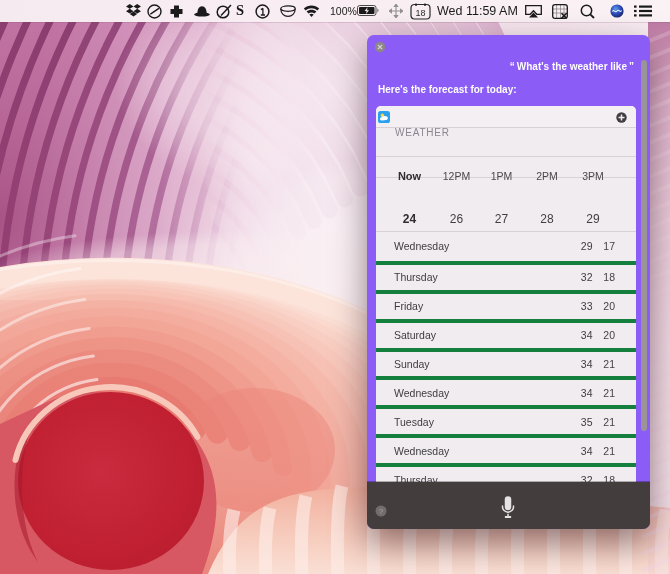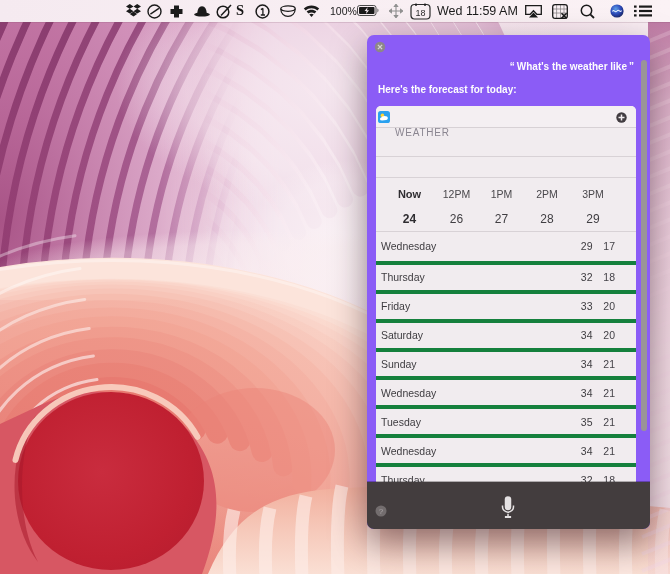--- a/index.html
+++ b/index.html
@@ -12,25 +12,25 @@
 #panel{position:absolute;left:367px;top:35px;width:283px;height:494px;background:#8b5cf6;border-radius:7px;box-shadow:0 14px 34px rgba(40,15,25,.5);}
 #quote{position:absolute;right:16px;top:26px;font-size:10px;font-weight:bold;color:#fdfdfd;}
 #heres{position:absolute;left:11px;top:49px;font-size:10px;font-weight:bold;color:#fdfdfd;}
 #card{position:absolute;left:9px;top:71px;width:260px;height:376px;background:#f1ecef;border-radius:5px 5px 0 0;overflow:hidden;}
 #chead{position:absolute;left:0;top:0;width:260px;height:21px;background:#f4eff2;border-bottom:1px solid #d7d1d5;}
 #wname{position:absolute;left:19px;top:16px;height:21px;line-height:22px;font-size:10px;letter-spacing:0.8px;color:#8a8590;}
 #vad{position:absolute;left:-4px;top:22px;width:260px;text-align:center;font-size:16.5px;color:#4b494c;height:28px;line-height:29px;}
 .hr{position:absolute;left:0;width:260px;height:1px;background:#d8d2d6;}
 #rain{position:absolute;left:5.5px;top:50.5px;height:20px;line-height:21px;font-size:10px;color:#6a646e;}
 .hcol{position:absolute;width:46px;text-align:center;}
-#hlabels{position:absolute;left:0;top:82px;width:260px;height:14px;font-size:10.5px;color:#4a484c;text-decoration:underline;}
+#hlabels{position:absolute;left:0;top:64px;width:260px;height:14px;font-size:10.5px;color:#4a484c;text-decoration:underline;}
 #htemps{position:absolute;left:0;top:106px;width:304px;height:15px;font-size:12px;color:#403e42;}
 #days{position:absolute;left:0;top:126px;width:260px;}
 .drow{position:relative;height:28.9px;}
-.drow .dn{position:absolute;left:5px;top:50%;transform:translateY(-50%);font-size:10.5px;color:#3e3c40;text-align:right;}
+.drow .dn{position:absolute;left:18px;top:50%;transform:translateY(-50%);font-size:10.5px;color:#3e3c40;text-align:right;}
 .drow .hi{position:absolute;right:43.5px;top:50%;transform:translateY(-50%);font-size:10.5px;color:#3e3c40;}
 .drow .lo{position:absolute;right:21px;top:50%;transform:translateY(-50%);font-size:10.5px;color:#444248;}
 .drow + .drow{border-top:4px solid #15803d;box-sizing:border-box;}
 #sbar{position:absolute;right:3px;top:25px;width:6px;height:371px;border-radius:3px;background:#9a9497;}
 #foot{position:absolute;left:0;top:447px;width:283px;height:47px;background:#433d3e;border-radius:0 0 7px 7px;box-shadow:0 -1px 0 rgba(0,0,0,.28);}
 </style>
 </head>
 <body>
 <div id="wrap">
 <svg id="wall" width="670" height="574" viewBox="0 0 670 574">

